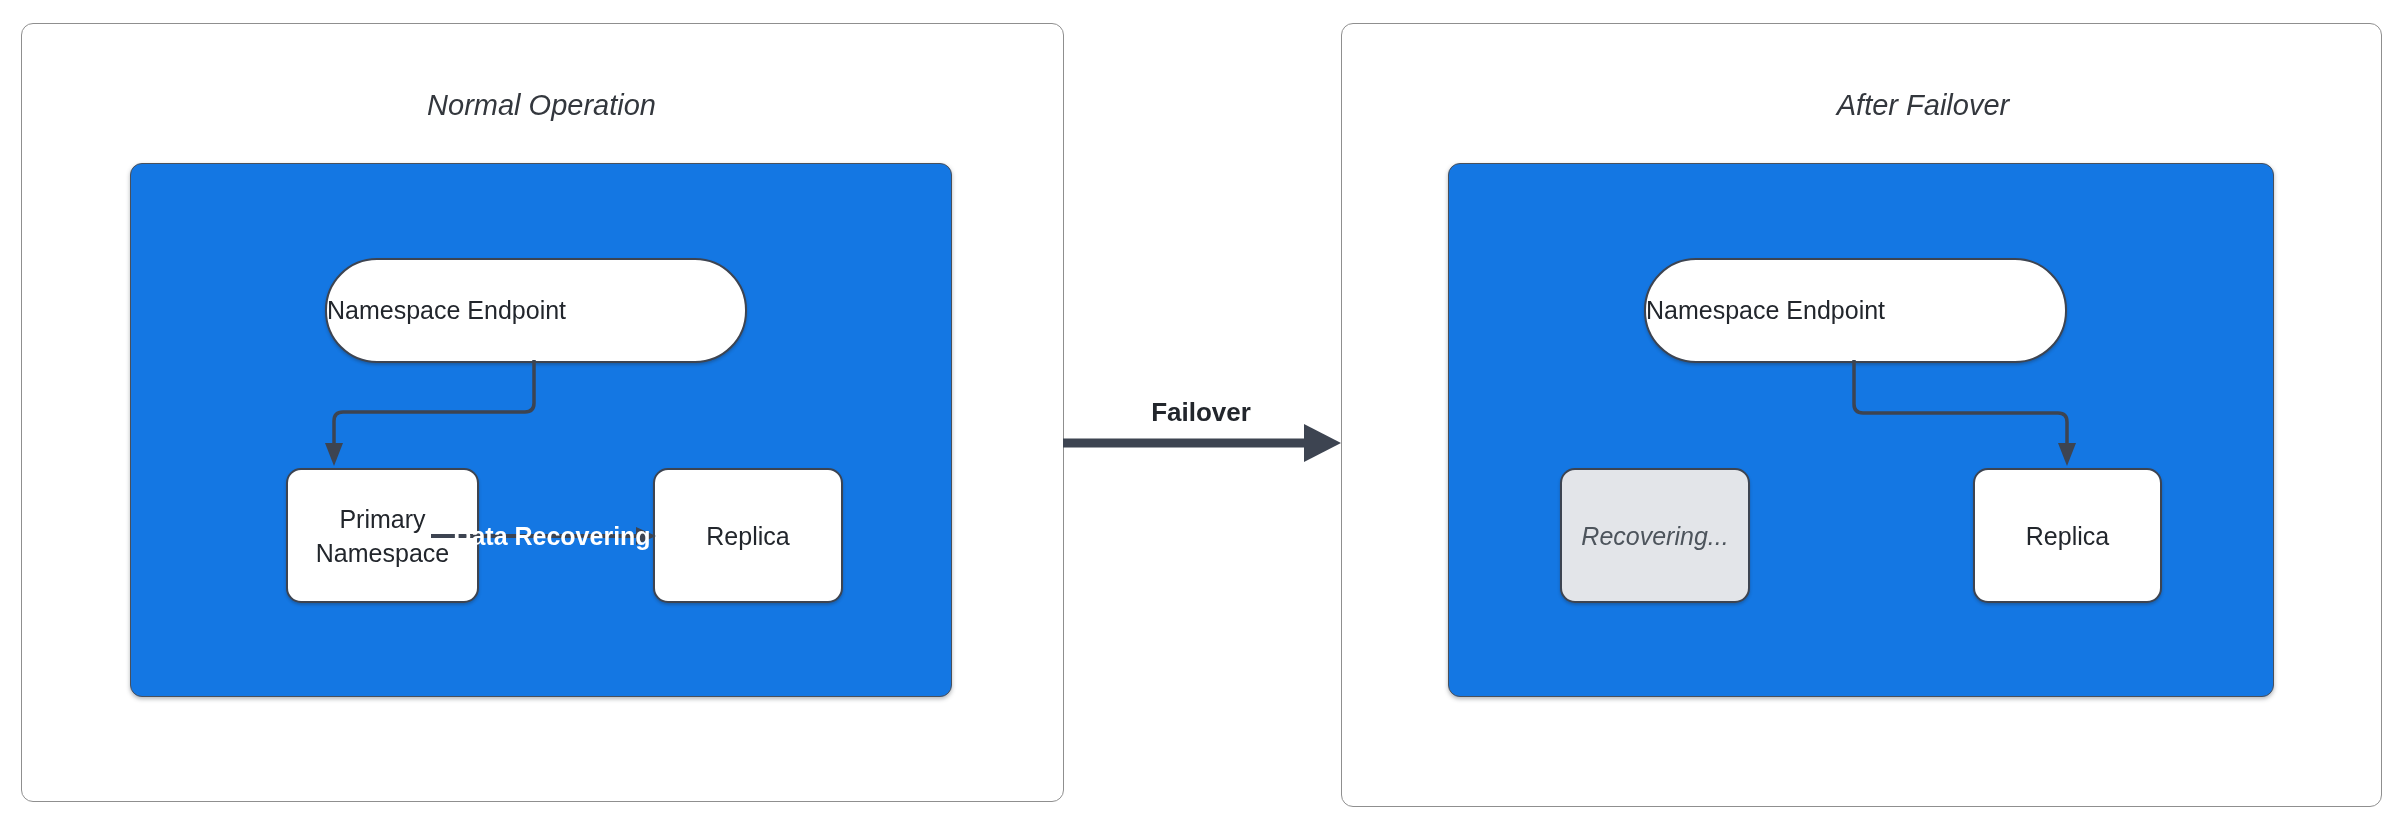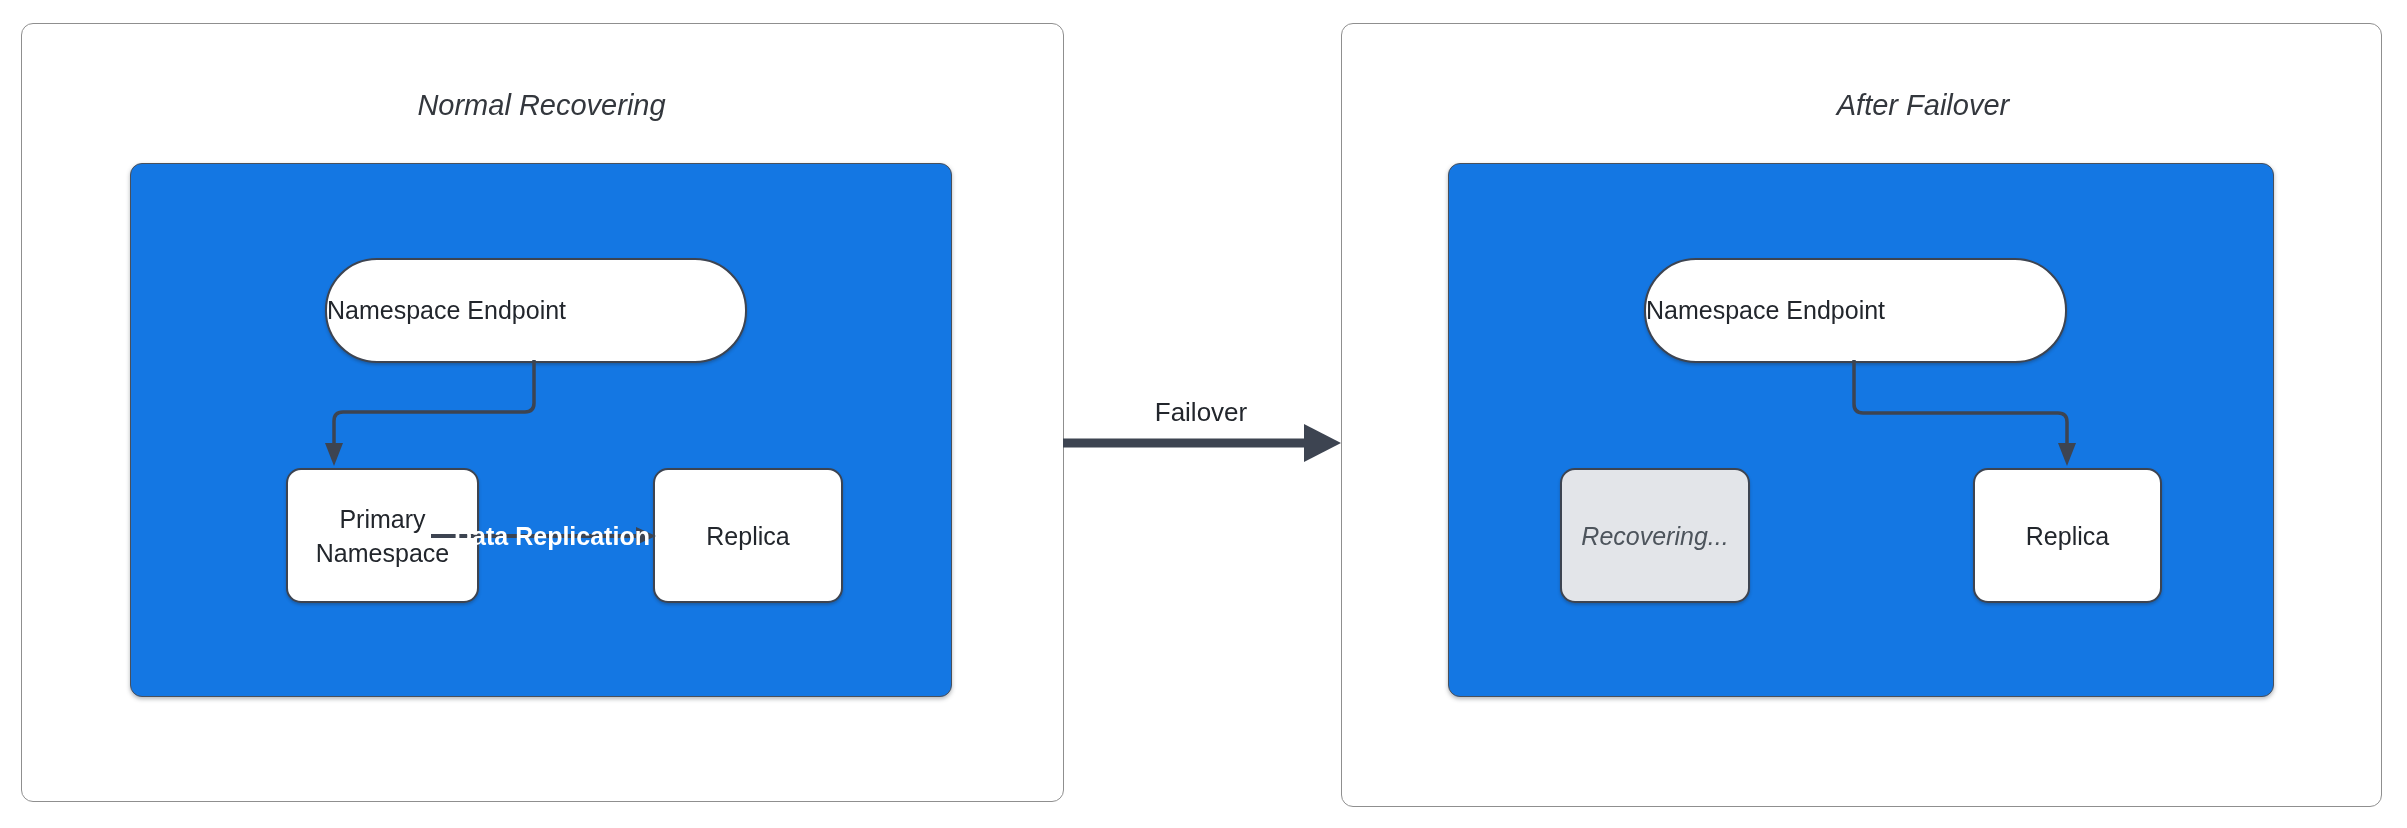--- a/index.html
+++ b/index.html
@@ -79,34 +79,35 @@
     text-align: center;
     font-size: 25px; font-weight: bold; line-height: 30px;
     color: #ffffff;
   }
   .failover-label {
     position: absolute;
     left: 1101px; top: 397px; width: 200px;
     text-align: center;
     font-size: 26px; line-height: 31px;
     color: #22262c;
+    font-weight: bold;
   }
 
   svg.connectors {
     position: absolute; left: 0; top: 0;
     pointer-events: none;
   }
 </style>
 </head>
 <body>
 
 <div class="canvas">
 
   <div class="panel panel-left"></div>
-  <div class="panel-title title-left">Normal Recovering</div>
+  <div class="panel-title title-left">Normal Operation</div>
 
   <div class="cluster cluster-left"></div>
 
   <div class="stadium stadium-left">
     <span>Namespace Endpoint</span>
   </div>
 
   <div class="node node-primary">
     <span class="node-label">Primary Namespace</span>
   </div>
@@ -140,17 +141,17 @@
     <path d="M431 536 L640 536" fill="none" stroke-width="4" stroke="#3D4451"></path>
     <polygon points="636,527 636,545 656,536" fill="#3D4451"></polygon>
 
     <path d="M1063 443 L1308 443" fill="none" stroke-width="9" stroke="#3D4451"></path>
     <polygon points="1304,424 1304,462 1341,443" fill="#3D4451"></polygon>
 
     <path d="M1854 360 L1854 404 Q1854 413 1863 413 L2058 413 Q2067 413 2067 422 L2067 445" fill="none" stroke-width="3.5" stroke="#3D4451"></path>
     <polygon points="2058,443 2076,443 2067,466" fill="#3D4451"></polygon>
   </svg>
 
-  <div class="edge-label">Data Replication</div>
+  <div class="edge-label">Data Recovering</div>
 
   <div class="failover-label">Failover</div>
 
 </div>
 
 </body></html>

